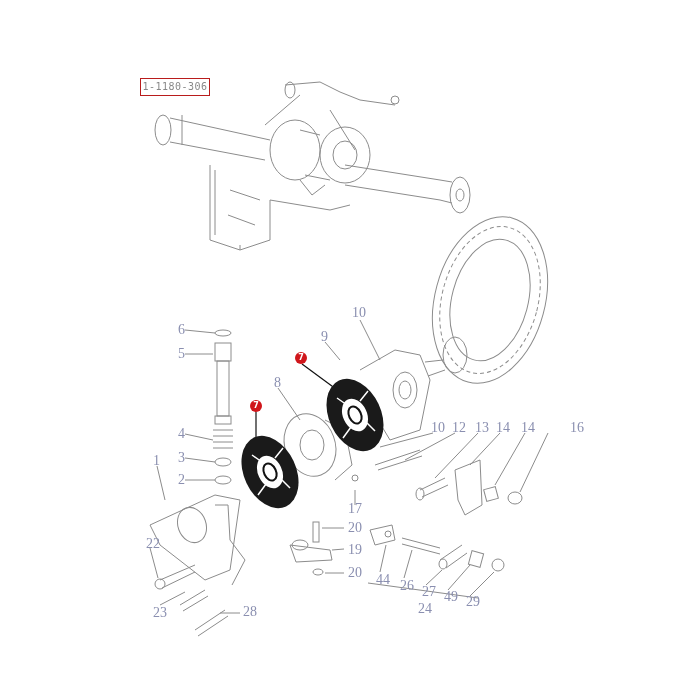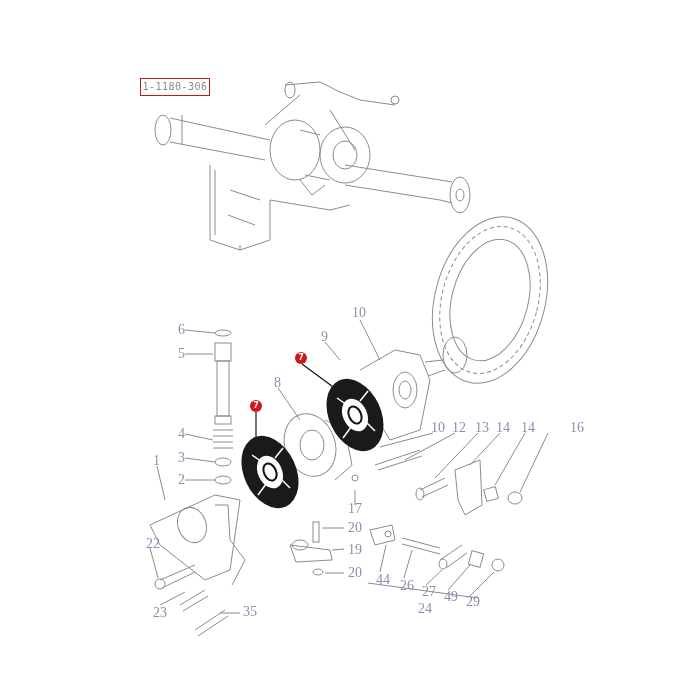--- a/index.html
+++ b/index.html
@@ -154,21 +154,21 @@
   <span class="lbl" style="left:431px;top:423px">10</span>
   <span class="lbl" style="left:452px;top:423px">12</span>
   <span class="lbl" style="left:475px;top:423px">13</span>
   <span class="lbl" style="left:496px;top:423px">14</span>
   <span class="lbl" style="left:521px;top:423px">14</span>
   <span class="lbl" style="left:570px;top:423px">16</span>
   <span class="lbl" style="left:348px;top:504px">17</span>
   <span class="lbl" style="left:348px;top:523px">20</span>
   <span class="lbl" style="left:348px;top:545px">19</span>
   <span class="lbl" style="left:348px;top:568px">20</span>
-  <span class="lbl" style="left:243px;top:607px">35</span>
+  <span class="lbl" style="left:243px;top:607px">28</span>
   <span class="lbl" style="left:146px;top:539px">22</span>
   <span class="lbl" style="left:153px;top:608px">23</span>
   <span class="lbl" style="left:418px;top:604px">24</span>
   <span class="lbl" style="left:376px;top:575px">44</span>
   <span class="lbl" style="left:400px;top:581px">26</span>
   <span class="lbl" style="left:422px;top:587px">27</span>
   <span class="lbl" style="left:444px;top:592px">49</span>
   <span class="lbl" style="left:466px;top:597px">29</span>
 </div>
 

